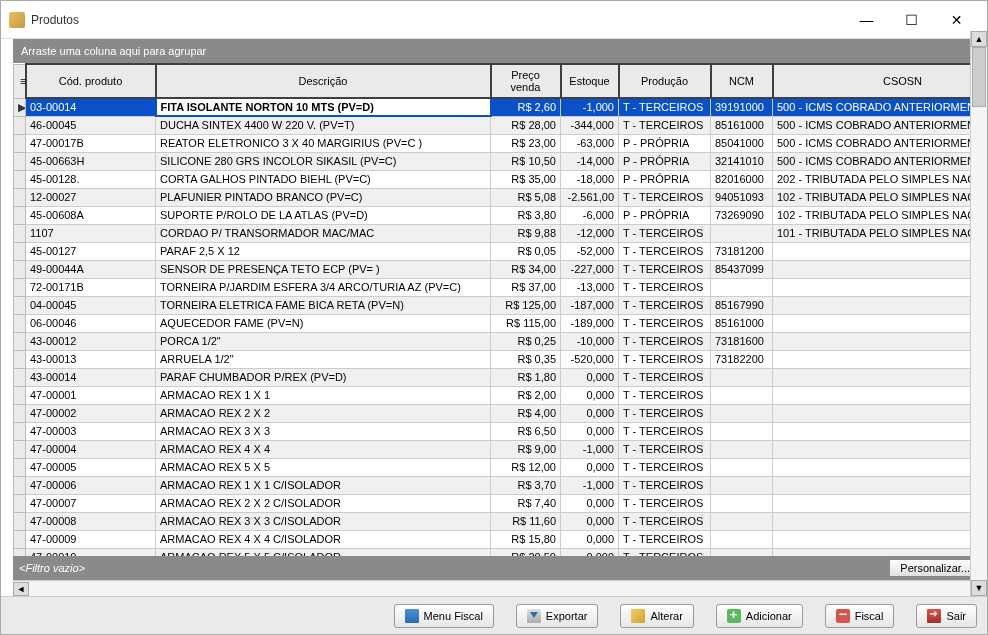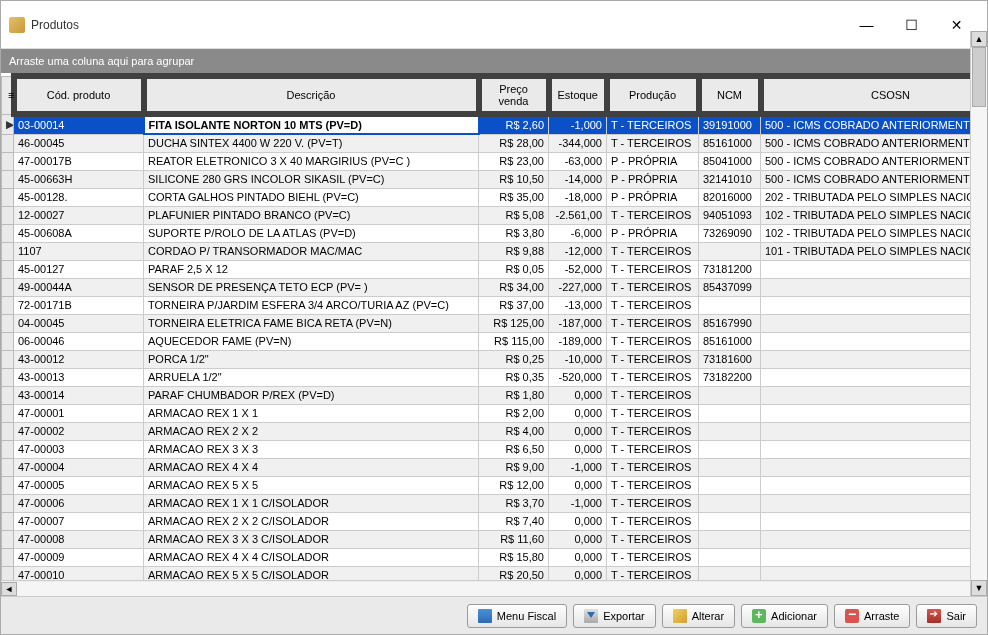--- a/index.html
+++ b/index.html
@@ -1,42 +1,42 @@
 <!DOCTYPE html>
 <html><head>
 <meta charset="utf-8">
 <style>
   * { box-sizing: border-box; margin: 0; padding: 0; }
   body { font-family: Tahoma, Arial, sans-serif; font-size: 11px; background: #f0f0f0; overflow: hidden; }
   .window { width: 988px; height: 635px; background: #fff; display: flex; flex-direction: column; border: 1px solid #aaa; position: relative; }
-  .titlebar { height: 48px; background: #fff; display: flex; align-items: center; padding: 0 8px; border-bottom: 1px solid #ddd; }
+  .titlebar { height: 38px; background: #fff; display: flex; align-items: center; padding: 0 8px; border-bottom: 1px solid #ddd; }
   .titlebar .icon { width: 16px; height: 16px; background: linear-gradient(135deg,#e6c068,#c89838); border-radius: 2px; margin-right: 6px; }
   .titlebar .title { flex: 1; font-size: 12px; color: #333; }
   .winbtns { display: flex; gap: 0; }
   .winbtn { width: 45px; height: 28px; display: flex; align-items: center; justify-content: center; font-size: 14px; cursor: pointer; }
   .groupbar { background: #8a8a8a; color: #fff; font-size: 11px; padding: 6px 8px; }
-  .grid-wrap { flex: 1; overflow: hidden; position: relative; display: flex; flex-direction: column; }
+  .grid-wrap { flex: 1; overflow: hidden; position: relative; display: flex; flex-direction: column; margin-left: 12px; }
   .grid-scroll { flex: 1; overflow: auto; position: relative; }
   table { border-collapse: collapse; width: 100%; table-layout: fixed; }
-  th { background: #eaeaea; border: 6px solid #404040; font-weight: normal; font-size: 11px; padding: 4px 6px; text-align: center; position: sticky; top: 0; }
+  th { background: #eaeaea; border: 2px solid #404040; font-weight: normal; font-size: 11px; padding: 4px 6px; text-align: center; position: sticky; top: 0; }
   td { border: 1px solid #ccc; padding: 2px 4px; font-size: 11px; white-space: nowrap; overflow: hidden; text-overflow: ellipsis; height: 18px; }
   .row-ind { width: 10px; background: #eaeaea; border: 1px solid #bbb; }
   tr.selected td { background: #0a50c8; color: #fff; }
   tr.selected td.row-ind { background: #eaeaea; color: #333; }
   tr.selected td.descricao { background: #fff; color: #000; border: 2px solid #0a50c8; font-weight: bold; }
   tr.alt td { background: #f0f0f0; }
   tr.alt td.row-ind { background: #eaeaea; }
   .num { text-align: right; }
   .filterbar { background: #8a8a8a; color: #fff; display: flex; align-items: center; padding: 3px 6px; }
   .filterbar .ftext { flex: 1; font-style: italic; font-size: 11px; }
   .filterbar button { background: linear-gradient(#fefefe,#e0e0e0); border: 1px solid #888; padding: 2px 10px; font-size: 11px; cursor: pointer; }
   .hscroll { height: 16px; background: #eee; border-top: 1px solid #ccc; display: flex; align-items: center; }
   .hscroll .arrow { width: 16px; height: 14px; background: #ddd; border: 1px solid #aaa; display: flex; align-items: center; justify-content: center; font-size: 9px; cursor: pointer; }
   .hscroll .track { flex: 1; height: 14px; background: #f5f5f5; position: relative; }
-  .toolbar { height: 38px; background: #eaeaea; border-top: 1px solid #ccc; display: flex; align-items: center; justify-content: flex-end; padding: 0 10px; gap: 6px; }
+  .toolbar { height: 38px; background: #eaeaea; border-top: 1px solid #ccc; display: flex; align-items: center; justify-content: flex-end; padding: 0 10px; gap: 22px; }
   .tbtn { display: flex; align-items: center; gap: 5px; background: linear-gradient(#fefefe,#e6e6e6); border: 1px solid #9a9a9a; border-radius: 3px; padding: 4px 10px; font-size: 11px; cursor: pointer; }
   .tbtn .bicon { width: 14px; height: 14px; display: inline-block; }
   .icon-menu { background: linear-gradient(#4a90d9,#2c6bb0); border-radius: 1px; }
   .icon-export { background: linear-gradient(#e0e0e0,#aaa); border-radius: 1px; position: relative; }
   .icon-export::after { content: ''; position: absolute; top: 3px; left: 3px; width: 0; height: 0; border-left: 4px solid transparent; border-right: 4px solid transparent; border-top: 6px solid #2c6bb0; }
   .icon-edit { background: linear-gradient(135deg,#f0d060,#d0a030); border-radius: 1px; position: relative; }
   .icon-add { background: #5cb85c; border-radius: 2px; position: relative; }
   .icon-add::before { content: '+'; color: #fff; font-weight: bold; position: absolute; top: -2px; left: 3px; font-size: 13px; }
   .icon-del { background: #d9534f; border-radius: 2px; position: relative; }
   .icon-del::before { content: '−'; color: #fff; font-weight: bold; position: absolute; top: -3px; left: 3px; font-size: 14px; }
@@ -354,20 +354,24 @@
                 <td class="descricao">ARMACAO REX 5 X 5 C/ISOLADOR</td>
                 <td class="num">R$ 20,50</td>
                 <td class="num">0,000</td>
                 <td>T - TERCEIROS</td>
                 <td></td>
                 <td></td>
               </tr>
             </tbody>
         </table>
       </div>
+      <div class="filterbar">
+        <span class="ftext">&lt;Filtro vazio&gt;</span>
+        <button>Personalizar...</button>
+      </div>
       <div class="hscroll">
         <div class="arrow">◄</div>
         <div class="track"></div>
         <div class="arrow">►</div>
       </div>
     </div>
   </div>
 
   <div class="vscroll-outer">
     <div class="arrow">▲</div>
@@ -389,20 +393,20 @@
     <button class="tbtn">
         <span class="bicon icon-edit"></span>
         <span>Alterar</span>
       </button>
     <button class="tbtn">
         <span class="bicon icon-add"></span>
         <span>Adicionar</span>
       </button>
     <button class="tbtn">
         <span class="bicon icon-del"></span>
-        <span>Arraste</span>
+        <span>Fiscal</span>
       </button>
     <button class="tbtn">
         <span class="bicon icon-exit"></span>
         <span>Sair</span>
       </button>
   </div>
 </div>
 
 </body></html>

